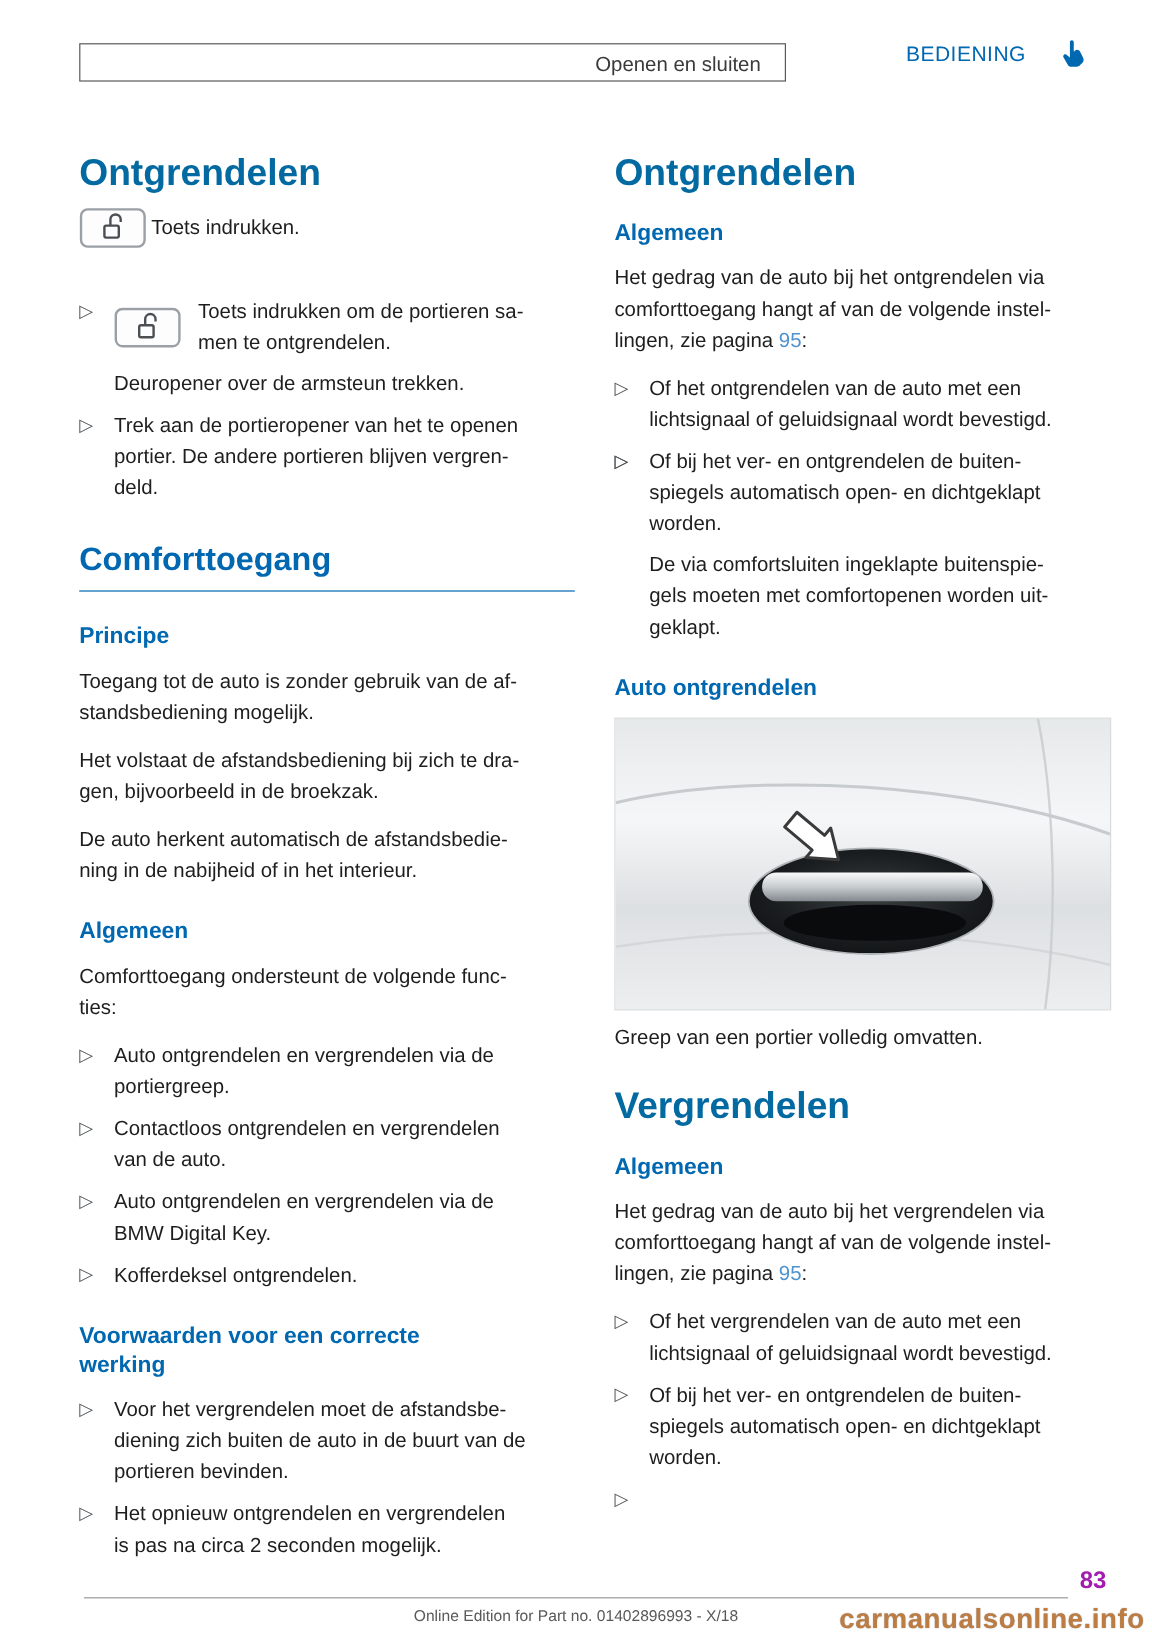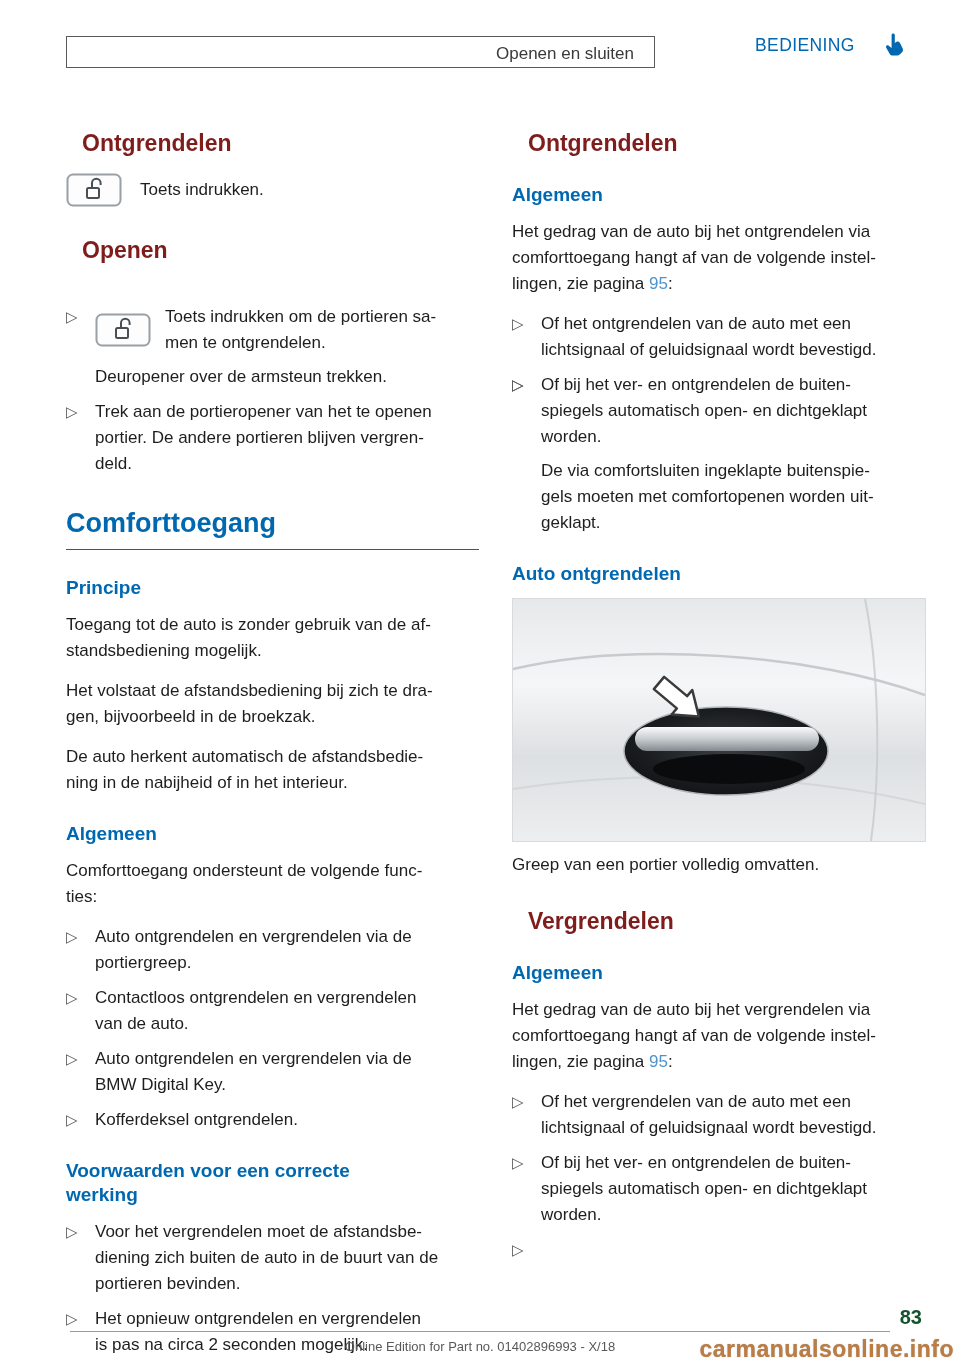--- a/index.html
+++ b/index.html
@@ -18,41 +18,41 @@
   }
   .chapter-label{margin-left:100px;color:#0067b1;font-size:17.5px;letter-spacing:.4px;}
   .chapter-icon{margin-left:26px;display:flex;align-items:center;}
   
   .content{position:absolute;top:100px;left:66px;width:859px;display:flex;gap:33px;}
   .col{width:413px;flex:0 0 413px;}
   h2.section{
     font-size:27px;line-height:32px;color:#0067b1;font-weight:bold;
     margin:30px 0 22px;padding-bottom:10px;border-bottom:1px solid #0067b1;
   }
-  h3.sub{font-size:23px;line-height:27px;color:#7f1d1d;font-weight:bold;margin:30px 16px 16px;}
+  h3.sub{font-size:31px;line-height:27px;color:#0369a1;font-weight:bold;margin:30px 0 16px;}
   h4.minor{font-size:19px;line-height:24px;color:#0067b1;font-weight:bold;margin:26px 0 12px;white-space:pre-line;}
   .first{margin-top:0;}
   p.body{margin:0 0 14px;white-space:pre-line;}
   a.pagelink{color:#4f93ce;text-decoration:none;cursor:pointer;}
   
   ul.tri{list-style:none;margin:0 0 16px;padding:0;}
   ul.tri li{position:relative;padding-left:29px;margin-bottom:9px;}
   .tri-marker{position:absolute;left:0;top:0;color:#55595c;font-size:15px;line-height:26px;}
   .li-text{white-space:pre-line;}
   p.li-extra{margin:8px 0 0;white-space:pre-line;}
   
-  .icon-row{display:flex;align-items:center;gap:18px;margin:10px 0 22px;}
+  .icon-row{display:flex;align-items:center;gap:4px;margin:10px 0 22px;}
   .li-icon-row{display:flex;align-items:center;gap:14px;margin-top:40px;}
   .key-icon{flex:0 0 56px;display:flex;}
   
   .photo{width:414px;height:244px;border:1px solid #d8dadb;box-sizing:border-box;margin:2px 0 10px;}
   .caption{margin:0 0 14px;white-space:pre-line;}
   
   .footer-rule{position:absolute;left:70px;width:820px;bottom:30px;border-top:1px solid #9a9a9a;}
-  .page-number{position:absolute;right:38px;bottom:32px;font-size:20px;font-weight:bold;color:#14532d;}
+  .page-number{position:absolute;right:38px;bottom:32px;font-size:20px;font-weight:bold;color:#a21caf;}
   .edition{position:absolute;left:0;width:100%;bottom:6px;text-align:center;font-size:13px;color:#595959;line-height:18px;}
   .watermark{
     position:absolute;right:6px;bottom:0;font-size:23px;font-weight:bold;letter-spacing:.5px;
     color:#bd7c42;text-shadow:0 0 1px #9a9a9a;line-height:26px;
   }
 </style>
 </head>
 <body>
 
 <div class="header">
@@ -77,21 +77,20 @@
       <span class="key-icon">
         <svg width="56" height="34" viewBox="0 0 56 34">
           <rect x="1.5" y="1.5" width="53" height="31" rx="5.5" fill="#fdfdfd" stroke="#9aa0a5" stroke-width="2"></rect>
           <rect x="21" y="15" width="12" height="10" rx="1.5" fill="none" stroke="#4a4f54" stroke-width="2"></rect>
           <path d="M26 15 v-5 a4.3 4.3 0 0 1 8.6 0 v2" fill="none" stroke="#4a4f54" stroke-width="2"></path>
         </svg>
       </span>
       <span class="li-text">Toets indrukken.</span>
     </div>
 
-    <h3 class="sub">Openen</h3>
 
     <ul class="tri">
       <li>
         <span class="tri-marker">▷</span>
         <div class="li-icon-row">
           <span class="key-icon">
             <svg width="56" height="34" viewBox="0 0 56 34">
               <rect x="1.5" y="1.5" width="53" height="31" rx="5.5" fill="#fdfdfd" stroke="#9aa0a5" stroke-width="2"></rect>
               <rect x="21" y="15" width="12" height="10" rx="1.5" fill="none" stroke="#4a4f54" stroke-width="2"></rect>
               <path d="M26 15 v-5 a4.3 4.3 0 0 1 8.6 0 v2" fill="none" stroke="#4a4f54" stroke-width="2"></path>

